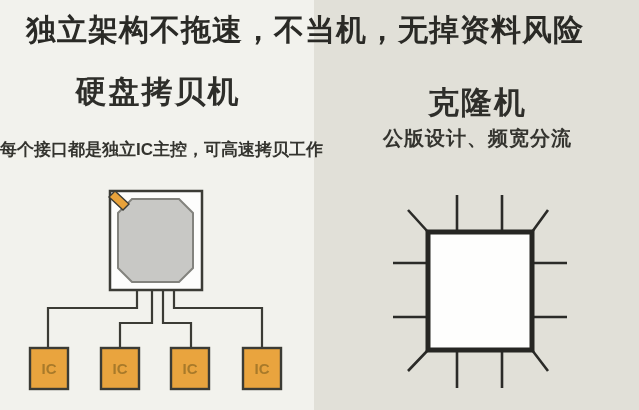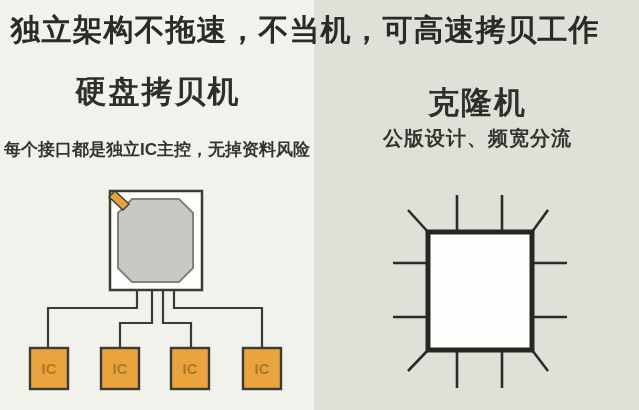--- a/index.html
+++ b/index.html
@@ -36,25 +36,25 @@
   }
 </style>
 </head>
 <body>
 
 <div class="stage">
 
   <div class="bg-left"></div>
   <div class="bg-right"></div>
 
-  <h1 class="title">独立架构不拖速，不当机，可高速拷贝工作</h1>
+  <h1 class="title">独立架构不拖速，不当机，无掉资料风险</h1>
 
   <section>
     <h2 class="col-heading left-heading">硬盘拷贝机</h2>
-    <p class="col-desc left-desc">每个接口都是独立IC主控，无掉资料风险</p>
+    <p class="col-desc left-desc">每个接口都是独立IC主控，可高速拷贝工作</p>
 
     <svg class="diagram copier-svg" width="320" height="215" viewBox="0 0 320 215">
 
       <path d="M137 105 V123 H48 V164 M174 105 V123 H262 V164 M152 105 V138 H120 V164 M163 105 V138 H191 V164" fill="none" stroke="#3b3b35" stroke-width="2.2"></path>
 
       <rect x="110" y="6" width="92" height="99" fill="#fdfdfc" stroke="#3b3b35" stroke-width="2.5"></rect>
 
       <polygon points="132,14 179,14 193,28 193,83 179,97 132,97 118,83 118,28" fill="#c8c8c5" stroke="#83837e" stroke-width="2"></polygon>
 
       <polygon points="109,12 115,6 129,19 123,25" fill="#e8a23b" stroke="#3b3b35" stroke-width="1.4"></polygon>

